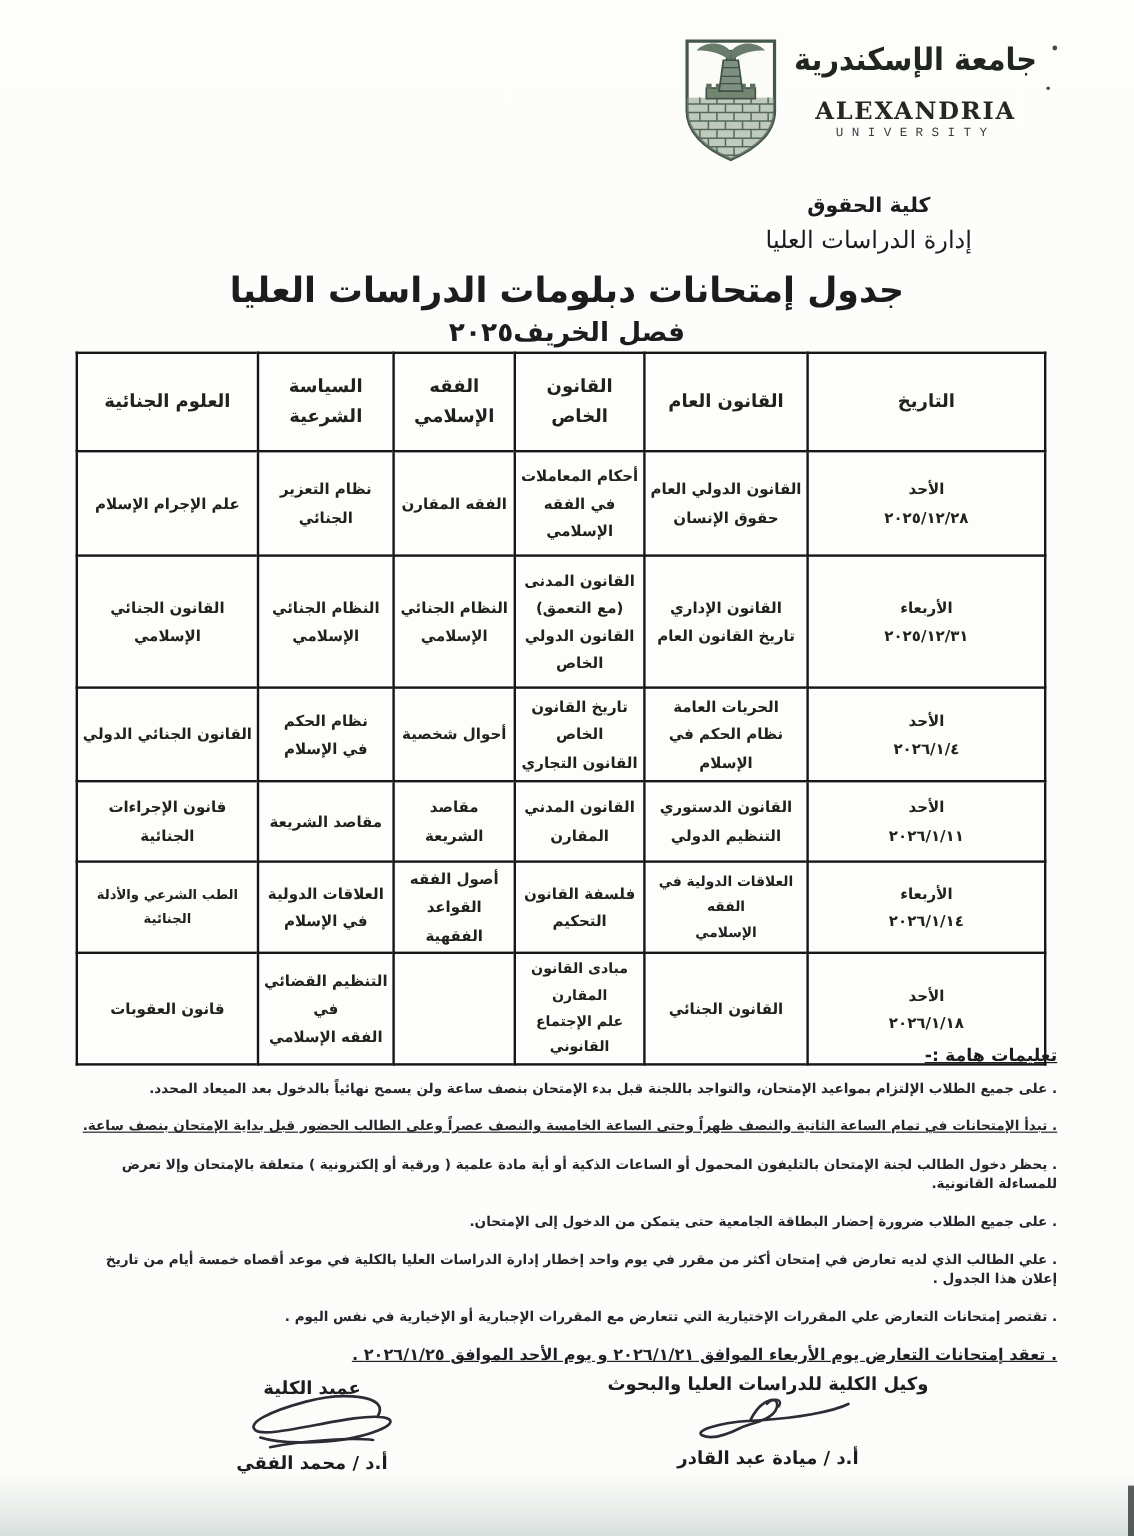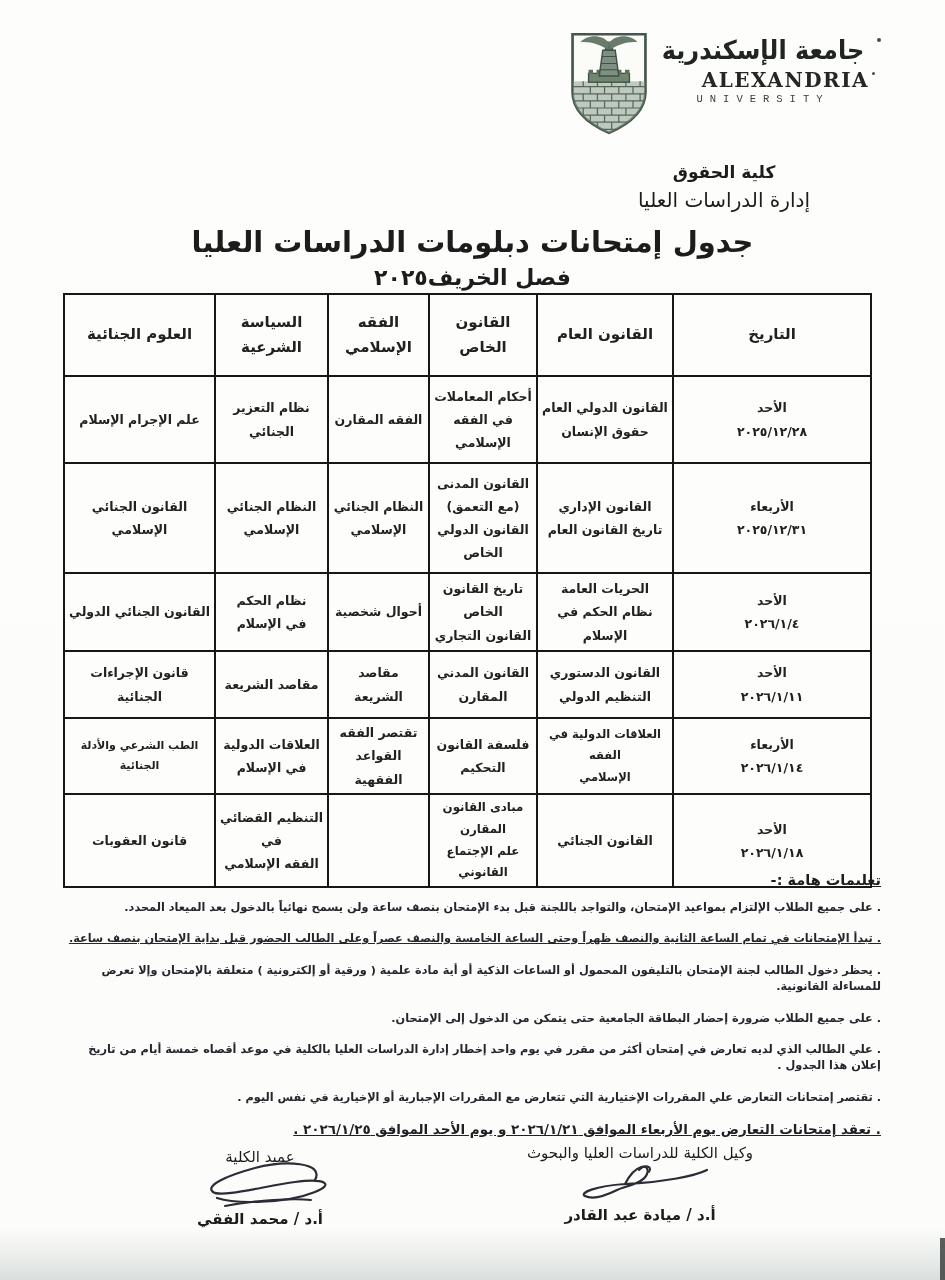--- a/index.html
+++ b/index.html
@@ -7,21 +7,21 @@
     width:945px;height:1280px;position:relative;overflow:hidden;
     background:#fdfdfb;color:#1c1c1c;
     font-family:"DejaVu Sans",sans-serif;
   }
   .page{position:absolute;inset:0;background:linear-gradient(180deg,#fdfdfc 0%,#fcfcfa 96%,#e3e8e5 99%,#d7dedb 100%);}
   
   .header-block{position:absolute;top:28px;right:66px;width:310px;direction:rtl;}
   .logo-row{display:flex;flex-direction:row-reverse;align-items:flex-start;justify-content:flex-start;gap:8px;}
   .logo-texts{width:212px;text-align:center;padding-top:8px;}
   .uni-ar{font-size:24px;font-weight:bold;letter-spacing:-1px;transform:scaleY(1.08);color:#20251f;white-space:nowrap;}
-  .uni-en1{font-family:"DejaVu Serif",serif;font-weight:bold;font-size:20px;letter-spacing:1.5px;color:#242722;margin-top:4px;text-align:right;}
+  .uni-en1{font-family:"DejaVu Serif",serif;font-weight:bold;font-size:20px;letter-spacing:1.5px;color:#242722;margin-top:16px;}
   .uni-en2{font-family:Liberation Mono, monospace;font-size:10.5px;letter-spacing:7px;color:#3a3d38;margin-top:1px;}
   .shield{flex:0 0 auto;}
   .faculty{margin-top:18px;text-align:center;font-size:17px;font-weight:bold;}
   .department{margin-top:6px;text-align:center;font-size:20px;font-weight:normal;}
   
   .doc-title{position:absolute;top:225px;left:0;width:100%;text-align:center;direction:rtl;font-weight:bold;}
   .doc-title .t1{font-size:29px;}
   .doc-title .t2{font-size:22px;margin-top:6px;}
   
   table.exam{position:absolute;top:293px;left:63px;border-collapse:collapse;table-layout:fixed;direction:rtl;background:#fdfdfc;}
@@ -37,21 +37,21 @@
   
   .instructions{position:absolute;top:872px;right:64px;left:60px;direction:rtl;text-align:right;}
   .inst-heading{font-size:14.5px;font-weight:bold;text-decoration:underline;margin:0 0 12px 0;}
   .inst-item{font-size:11.3px;font-weight:bold;margin:0 0 15px 0;line-height:1.45;color:#24262b;}
   .inst-item.emph{text-decoration:underline;}
   .conflict-note{font-size:13.5px;font-weight:bold;text-decoration:underline;margin-top:10px;color:#1e2025;}
   
   .sig{position:absolute;text-align:center;direction:rtl;}
   .sig-right{top:1144px;left:485px;width:310px;}
   .sig-left{top:1148px;left:110px;width:300px;}
-  .sig-title{font-size:15px;font-weight:normal;text-align:center;}
+  .sig-title{font-size:15px;font-weight:bold;text-align:center;}
   .sig-name{font-size:15px;font-weight:bold;margin-top:2px;}
   .autograph{height:52px;margin:-6px 0 -4px 0;}
   
   .speck{position:absolute;background:#4a4a4a;border-radius:50%;}
   .edge-sliver{position:absolute;right:0;bottom:0;width:5px;height:42px;background:#3c4340;opacity:.85;}
 </style>
 </head>
 <body>
 
 <div class="page">
@@ -204,21 +204,21 @@
       <td>قانون الإجراءات
 الجنائية</td>
     </tr>
     <tr class="r5">
       <td class="date-cell">الأربعاء
 ٢٠٢٦/١/١٤</td>
       <td style="font-size:11.5px">العلاقات الدولية في الفقه
 الإسلامي</td>
       <td>فلسفة القانون
 التحكيم</td>
-      <td>تقتصر الفقه
+      <td>أصول الفقه
 القواعد الفقهية</td>
       <td>العلاقات الدولية
 في الإسلام</td>
       <td style="font-size:11px">الطب الشرعي والأدلة الجنائية</td>
     </tr>
     <tr class="r6">
       <td class="date-cell">الأحد
 ٢٠٢٦/١/١٨</td>
       <td>القانون الجنائي</td>
       <td style="font-size:11.8px">مبادى القانون المقارن

